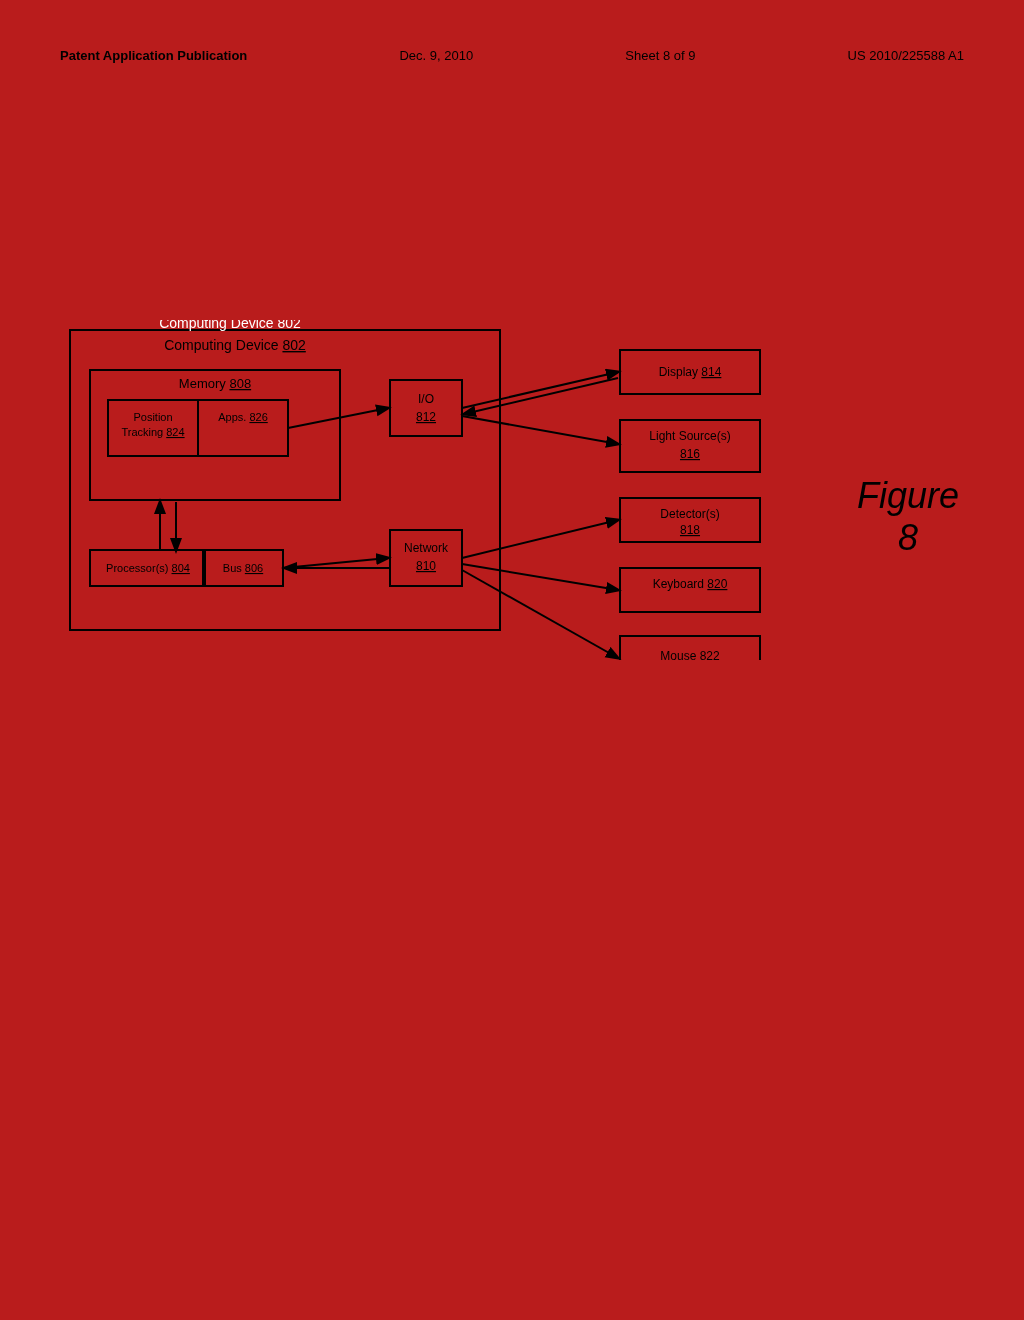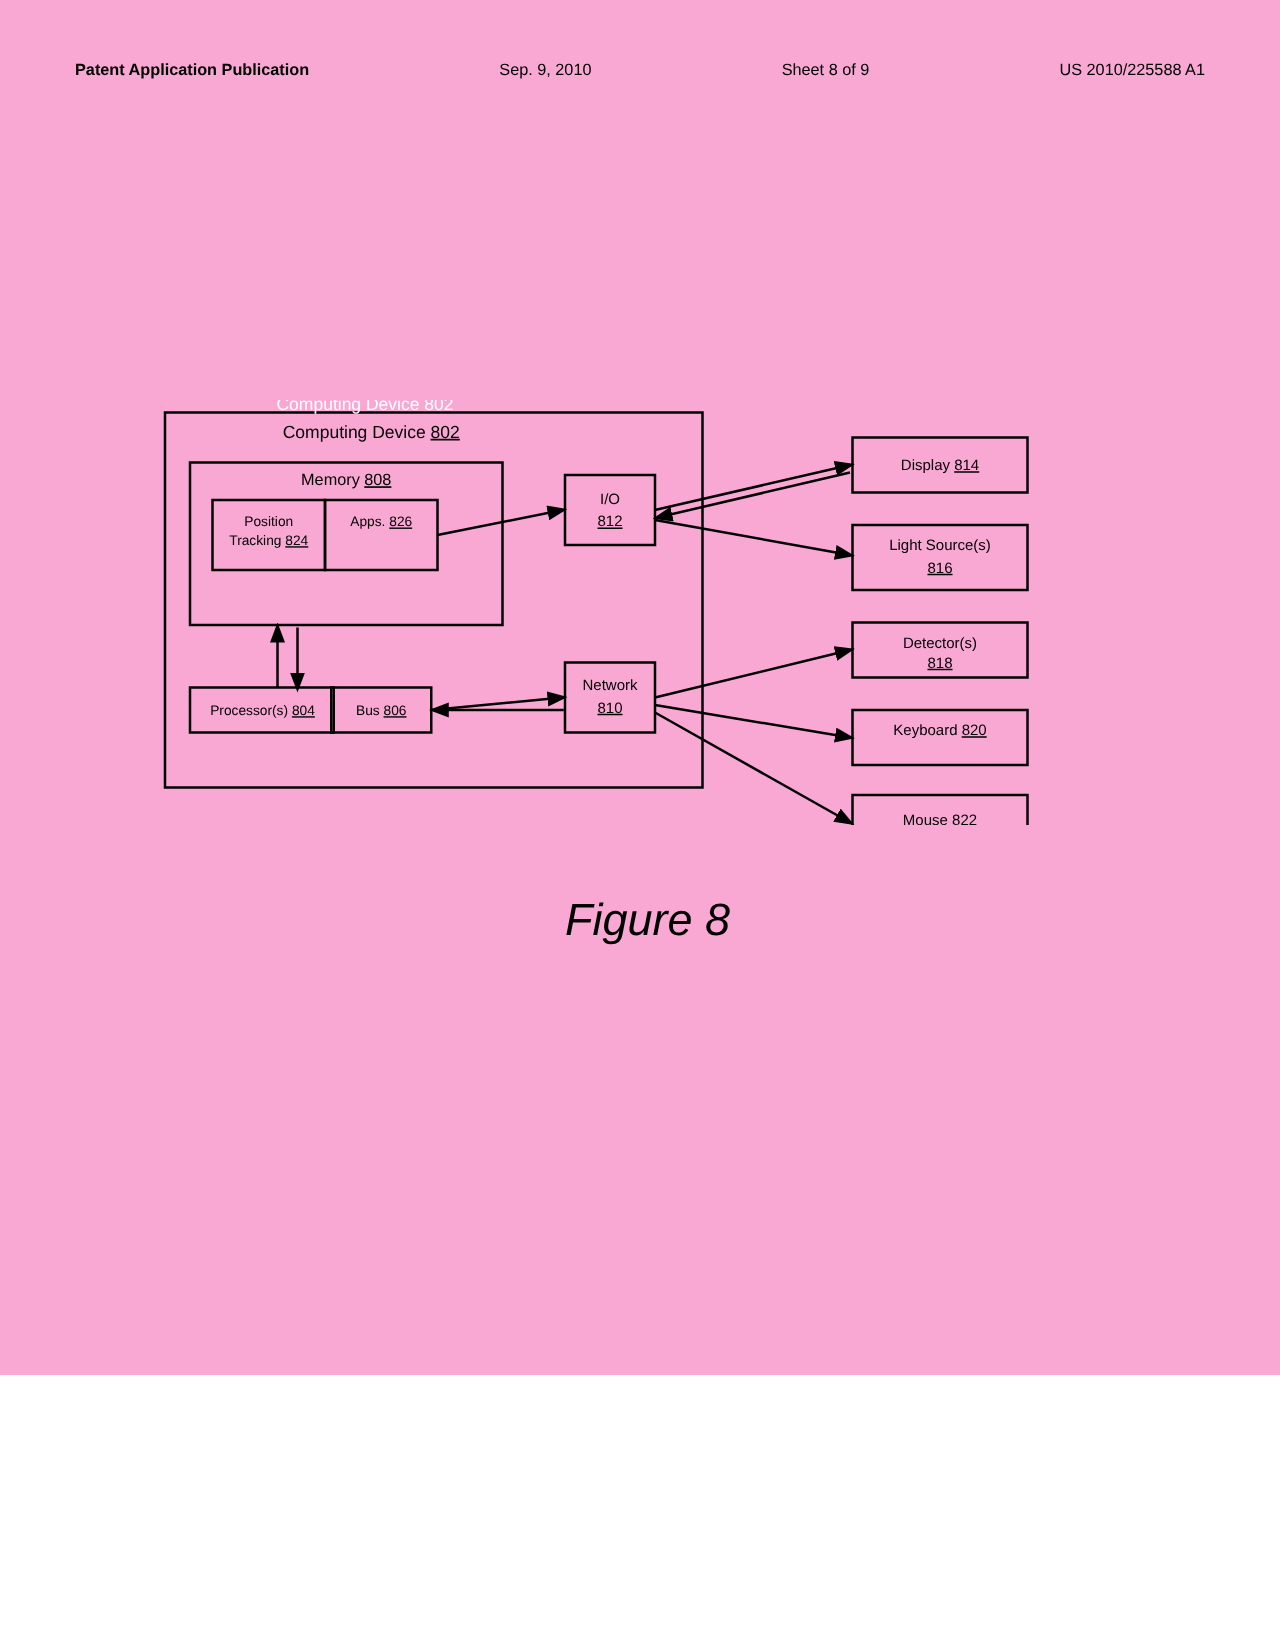--- a/index.html
+++ b/index.html
@@ -7,22 +7,22 @@
       width: 1024px;
       height: 1320px;
       background: #fff;
       font-family: Arial, sans-serif;
       position: relative;
       overflow: hidden;
     }
 
     .page {
       width: 1024px;
-      height: 1100px;
-      background: #f9a8d4;
+      height: 1320px;
+      background: #b91c1c;
       position: relative;
     }
 
     
     .header {
       position: absolute;
       top: 48px;
       left: 60px;
       right: 60px;
       display: flex;
@@ -45,21 +45,21 @@
       font-size: 13px;
     }
 
     
     .figure-container {
       position: absolute;
       top: 320px;
       left: 60px;
       right: 60px;
       display: flex;
-      flex-direction: column;
+      flex-direction: row;
       align-items: center;
     }
 
     
     .figure-caption {
       margin-top: 50px;
       font-size: 36px;
       font-weight: normal;
       text-align: center;
       font-style: italic;
@@ -73,21 +73,21 @@
 
     
   </style>
 </head>
 <body>
 
 <div class="page">
 
   <div class="header">
     <span class="header-left">Patent Application Publication</span>
-    <span class="header-center">Sep. 9, 2010</span>
+    <span class="header-center">Dec. 9, 2010</span>
     <span class="header-center">Sheet 8 of 9</span>
     <span class="header-right">US 2010/225588 A1</span>
   </div>
 
   <div class="figure-container">
 
     <div class="diagram-wrapper">
       <svg width="780" height="340">
 
         <rect x="10" y="10" width="430" height="300" fill="none" stroke="#000" stroke-width="2"></rect>

